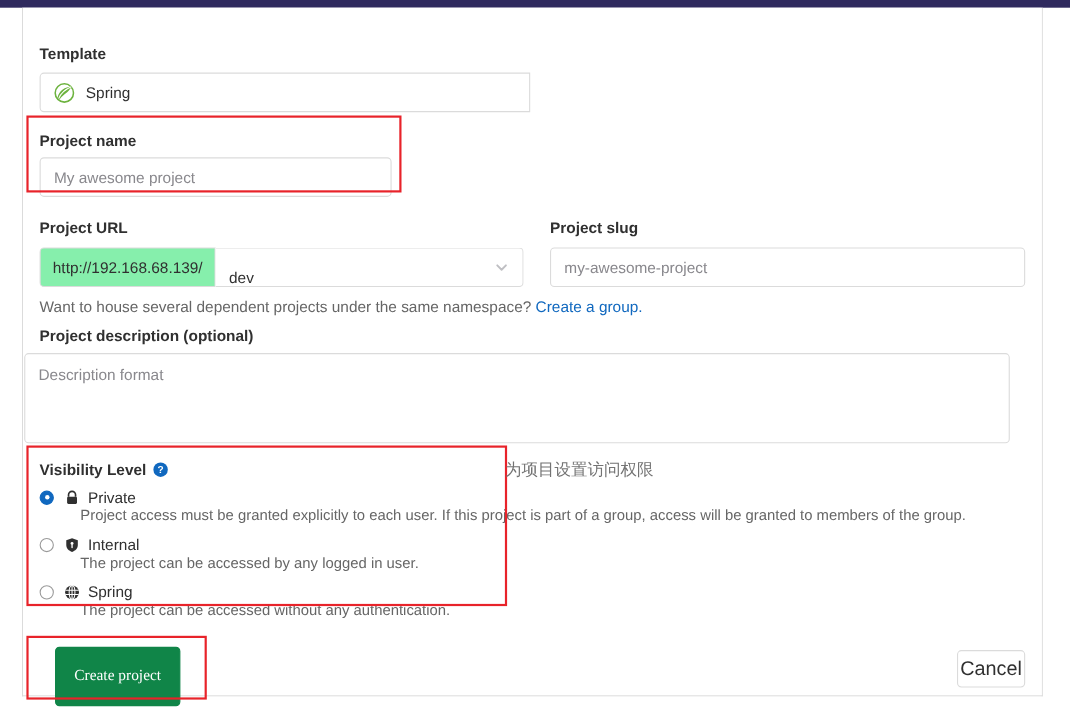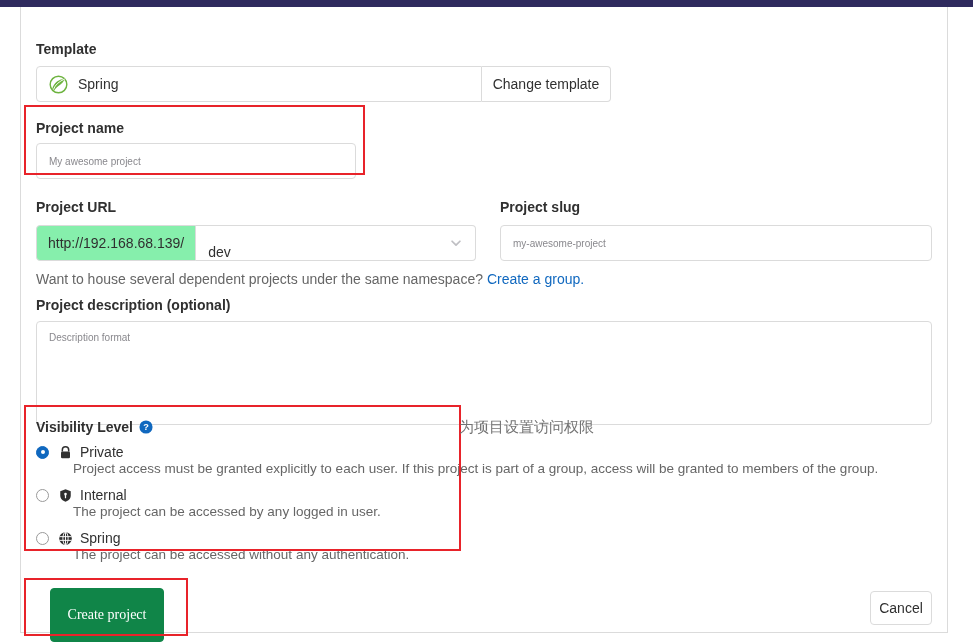--- a/index.html
+++ b/index.html
@@ -61,21 +61,21 @@
     color: #303030;
     line-height: 1;
   }
 
   .inp {
     box-sizing: border-box;
     border: 1px solid #dbdbdb;
     border-radius: 4px;
     background: #fff;
     font-family: "Liberation Sans", "DejaVu Sans", sans-serif;
-    font-size: 10px;
+    font-size: 14px;
     color: #303030;
     padding: 0 12px;
     outline: none;
   }
   .inp::placeholder { color: #89888d; }
 
   
   .tpl-label { position: absolute; left: 15px; top: 35px; }
 
   .tpl-row {
@@ -190,22 +190,22 @@
   }
   .hint a {
     color: #1068bf;
     text-decoration: none;
   }
 
   
   .desc-label { position: absolute; left: 15px; top: 291px; }
   .desc-area {
     position: absolute;
-    left: 15px; top: 314px;
-    width: 896px; height: 104px;
+    left: 1px; top: 314px;
+    width: 896px; height: 82px;
     padding: 9px 12px;
     resize: none;
     font-family: "Liberation Sans", "DejaVu Sans", sans-serif;
     line-height: 1.3;
   }
 
   
   .vis-title {
     position: absolute;
     left: 15px; top: 413px;
@@ -281,21 +281,21 @@
   }
   .btn-cancel {
     position: absolute;
     left: 849px; top: 584px;
     width: 62px; height: 34px;
     background: #fff;
     border: 1px solid #dbdbdb;
     border-radius: 4px;
     color: #303030;
     font-family: "Liberation Sans", "DejaVu Sans", sans-serif;
-    font-size: 14px;
+    font-size: 18px;
     cursor: pointer;
     display: flex;
     align-items: center;
     justify-content: center;
   }
 </style>
 </head>
 <body>
 
 <div class="topbar"></div>
@@ -312,21 +312,20 @@
     <div class="tpl-box">
       <span class="spring-icon">
         <svg viewBox="0 0 24 24" width="19" height="19" xmlns="http://www.w3.org/2000/svg">
           <circle cx="12" cy="12" r="10.5" fill="none" stroke="#6db33f" stroke-width="1.8"></circle>
           <path d="M4 18 C6 9, 13 5, 20 5 C17 12, 11 13, 6.5 19.5 Z" fill="#6db33f"></path>
           <path d="M20 5 C13 8, 8 12, 5.5 18.5" fill="none" stroke="#ffffff" stroke-width="1.2"></path>
         </svg>
       </span>
       <span class="tpl-name">Spring</span>
     </div>
-    <button class="tpl-change">Change template</button>
   </div>
 
   <div class="field-label name-label">Project name</div>
   <input class="inp name-input" type="text" placeholder="My awesome project" style="">
 
   <div class="annot-box" id="annot-name"></div>
 
   <div class="field-label url-label">Project URL</div>
   <div class="field-label slug-label">Project slug</div>
 

